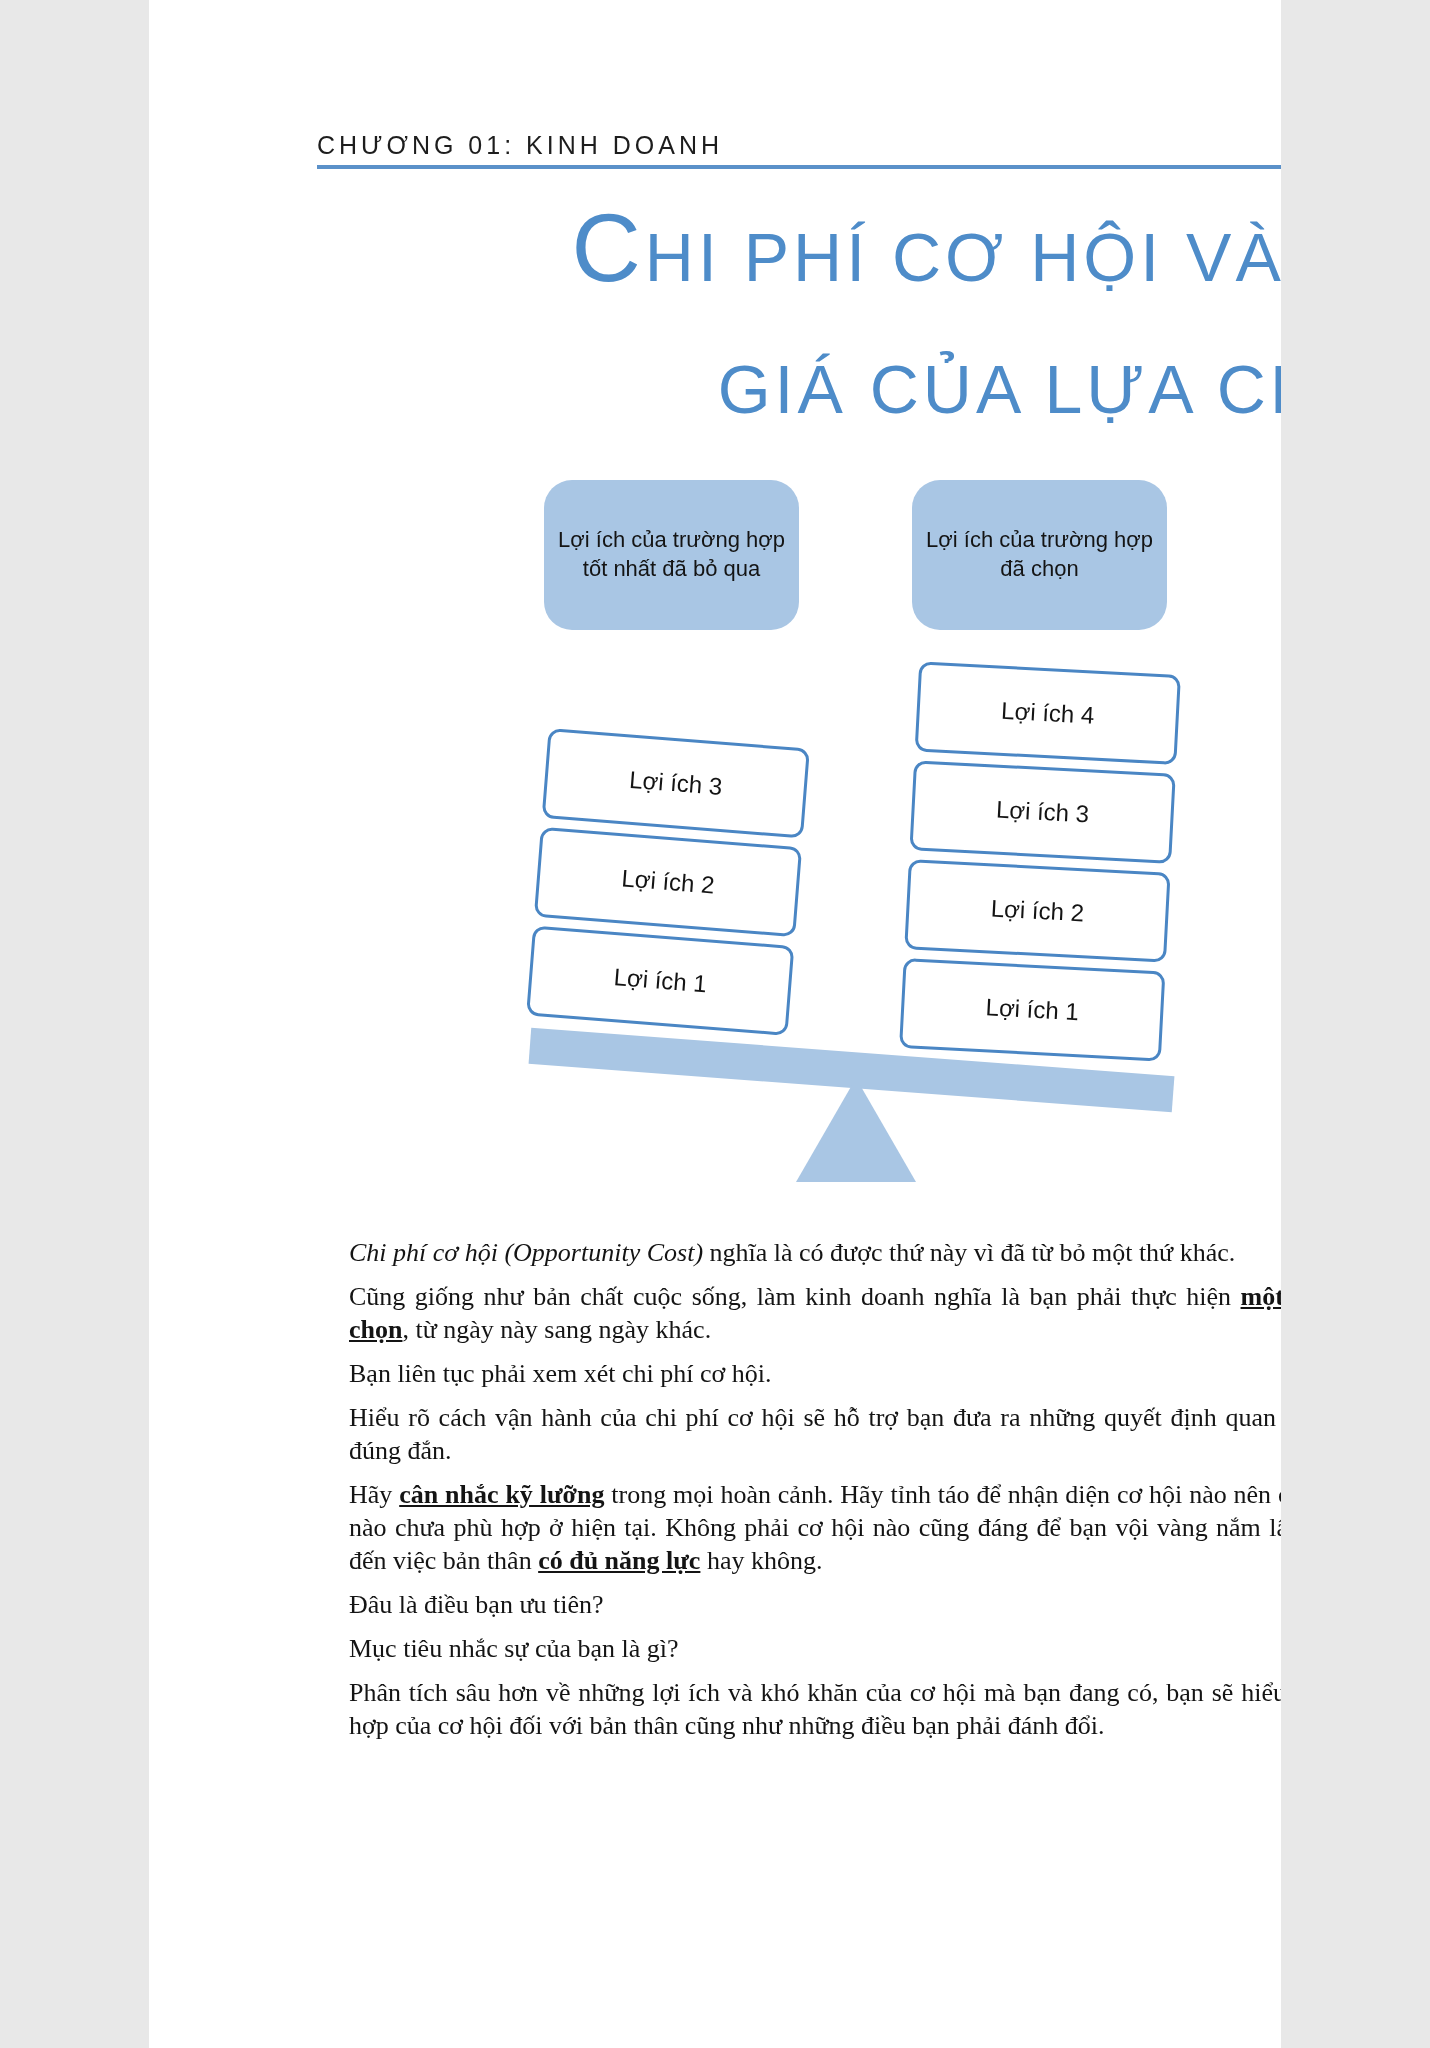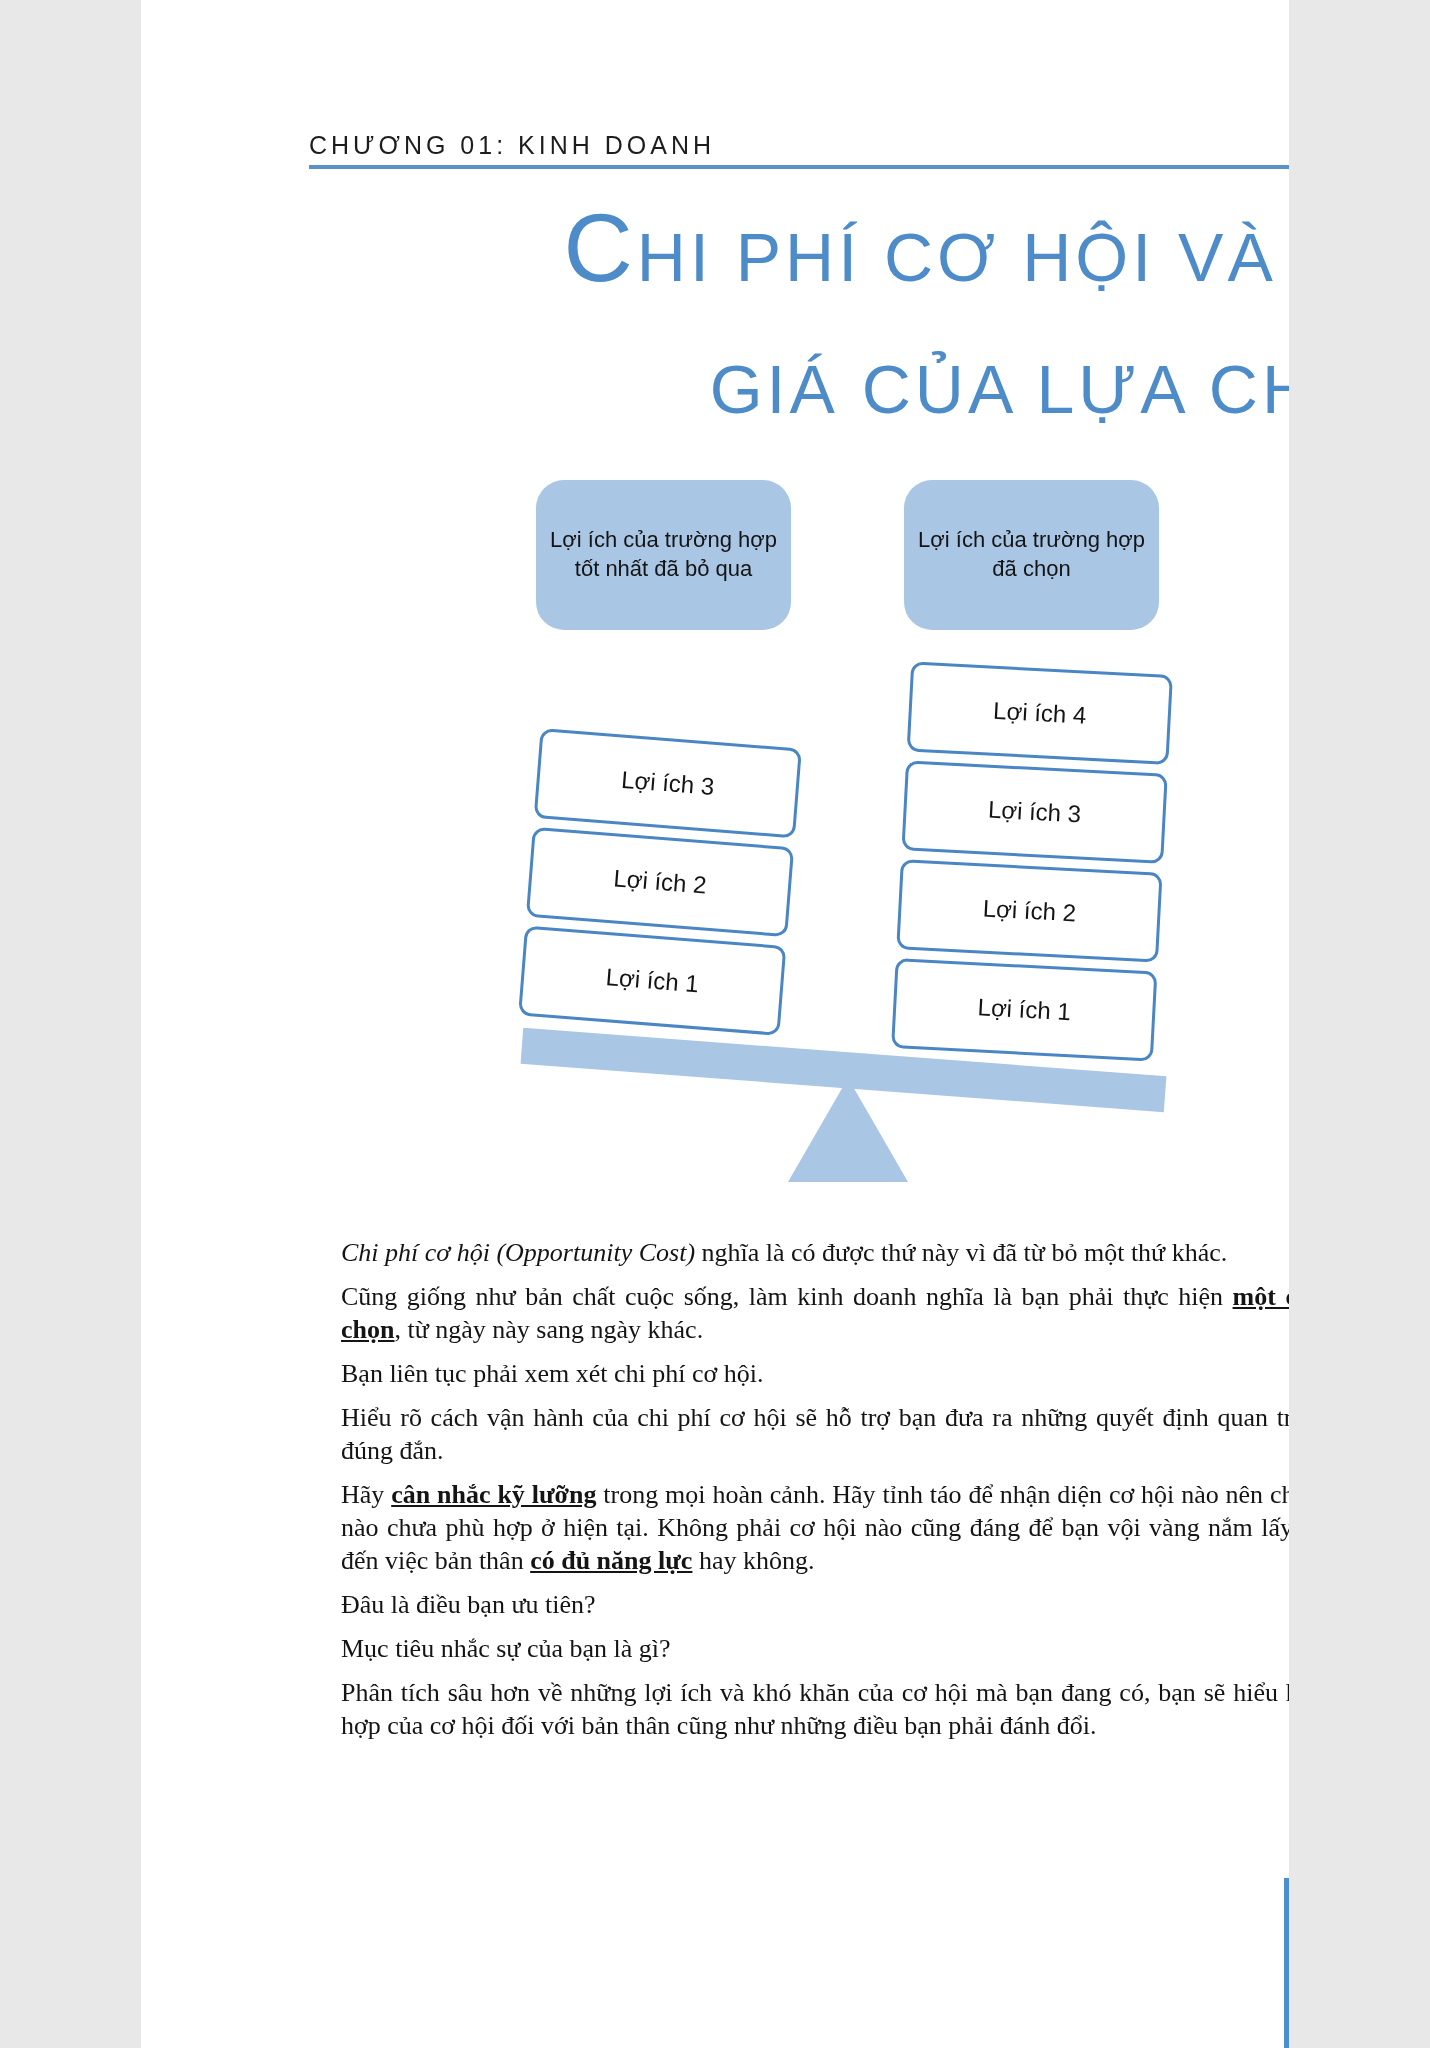--- a/index.html
+++ b/index.html
@@ -1,19 +1,19 @@
 <!DOCTYPE html>
 <html><head>
 <meta charset="utf-8">
 <style>
   html,body { margin:0; padding:0; background:#e8e8e8; }
   .page {
     position:relative; width:1132px; height:2048px; margin:0 auto;
     background:#ffffff; overflow:hidden;
-    font-family:"Liberation Serif", serif; color:#161616;padding-left:16px;
+    font-family:"Liberation Serif", serif; color:#161616;
   }
 
   
   .chapter-header {
     position:absolute; left:168px; top:131px;
     font-family:"Liberation Sans", sans-serif;
     font-size:25px; letter-spacing:4px; color:#1d1d1d; white-space:nowrap;
   }
   .header-rule {
     position:absolute; left:168px; top:165px; width:1095px; height:4px;

